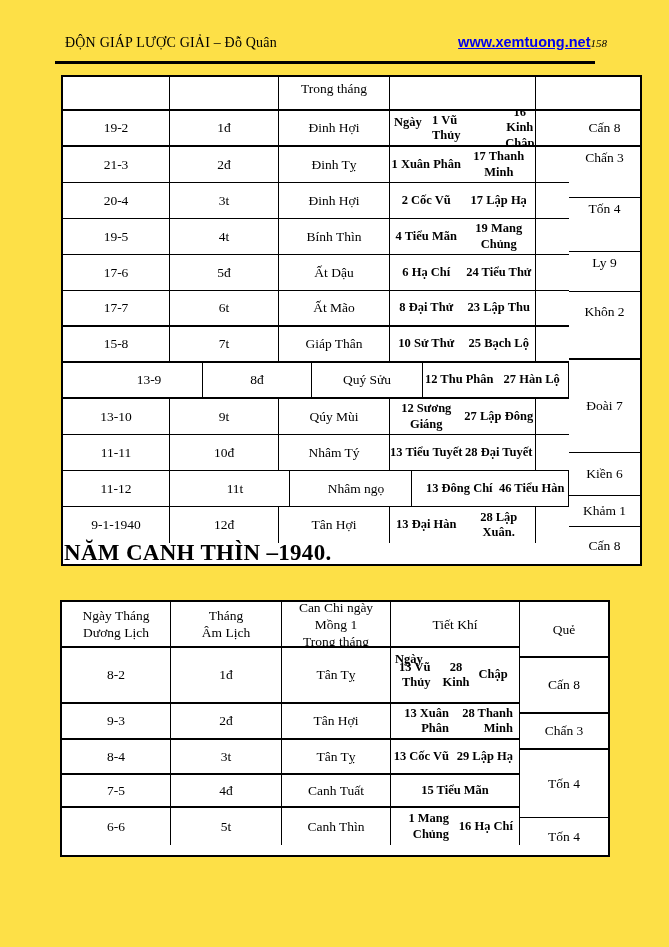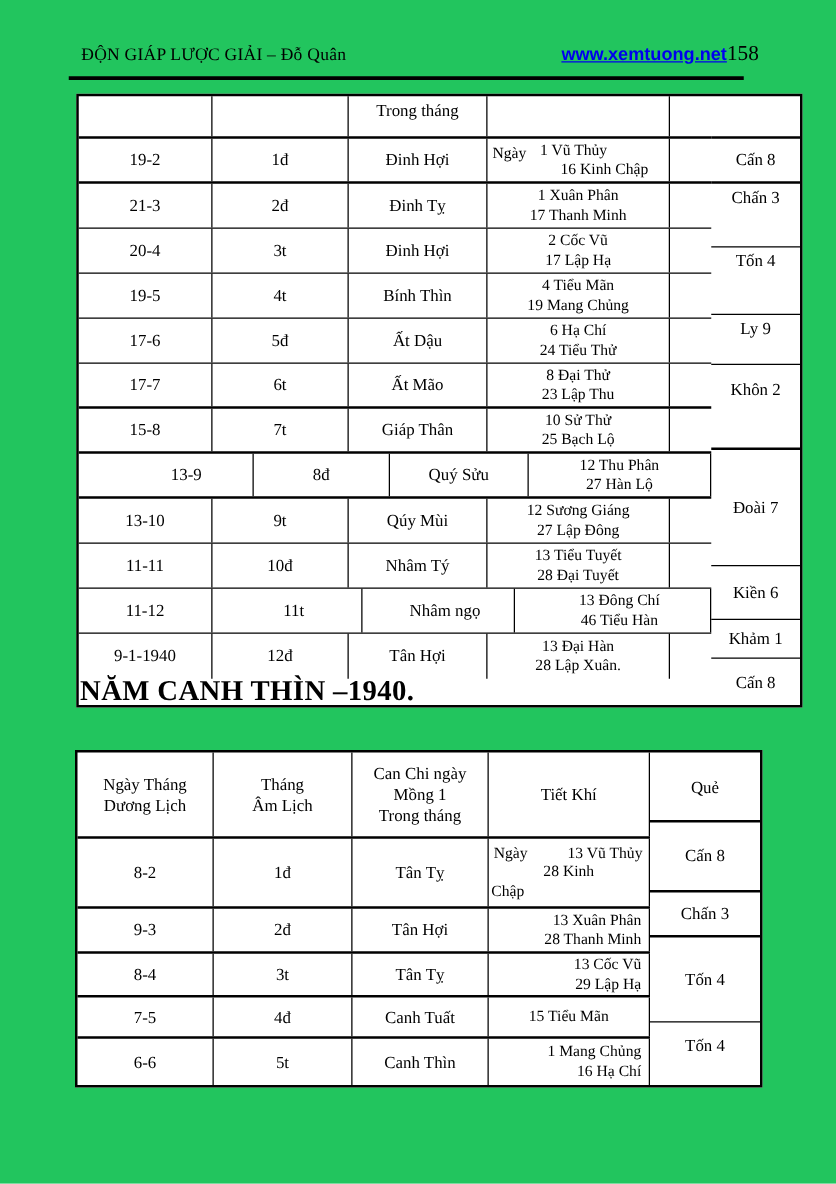--- a/index.html
+++ b/index.html
@@ -1,26 +1,26 @@
 <!DOCTYPE html>
 <html><head>
 <meta charset="utf-8">
 <style>
   html,body{margin:0;padding:0;background:#fff;}
-  .page{position:relative;width:669px;height:947px;background:#22c55e;overflow:hidden;
+  .page{position:relative;width:669px;height:947px;background:#fde047;overflow:hidden;
         font-family:"Liberation Serif",serif;color:#000;}
 
   
   .pg-header{position:absolute;left:65px;right:62px;top:33px;display:flex;
              justify-content:space-between;align-items:baseline;}
   .pg-title{font-size:14px;letter-spacing:.2px;white-space:nowrap;}
   .hdr-right{white-space:nowrap;}
   .site{font-family:"Liberation Sans",sans-serif;font-weight:bold;font-size:14.5px;
         color:#0000ee;text-decoration:underline;cursor:pointer;}
-  .pgnum{font-size:17px;}
+  .pgnum{font-size:11px;font-style:italic;}
   .rule{position:absolute;left:55px;width:540px;top:61px;border-top:3px solid #000;}
 
   
   .sec-title{position:absolute;left:64px;top:540px;font-size:23px;font-weight:bold;
              letter-spacing:.3px;}
 
   
   .tbl{position:absolute;display:flex;border:2px solid #000;box-sizing:border-box;background:#fff;}
   .t1{left:61px;top:75px;}
   .t2{left:60px;top:600px;}
@@ -33,22 +33,22 @@
   .qcell{box-sizing:border-box;border-bottom:1px solid #000;display:flex;
          align-items:center;justify-content:center;font-size:13.5px;overflow:hidden;}
   .qcell:last-child{border-bottom:none;}
 
   
   .hc{flex-direction:column;justify-content:center;line-height:17px;text-align:center;}
   .t1 .hc{justify-content:flex-start;padding-top:3px;}
   .qhdr{flex-direction:column;line-height:17px;}
 
   
-  .tk{flex-direction:column;justify-content:center;position:relative;
-      font-size:12.5px;line-height:15.5px;}
+  .tk{flex-direction:row;justify-content:center;position:relative;
+      font-size:12.5px;line-height:15.5px;font-weight:bold;}
   .tk div{width:100%;text-align:center;box-sizing:border-box;}
   .prefix{position:absolute;left:4px;top:4px;font-size:12.5px;}
 
   
   .t1 .mrow:nth-child(1),.t1 .mrow:nth-child(2),.t1 .mrow:nth-child(7),
   .t1 .mrow:nth-child(8),.t1 .mrow:nth-child(9){border-bottom-width:2px;}
   .t1 .qcell:nth-child(1),.t1 .qcell:nth-child(2),.t1 .qcell:nth-child(6){border-bottom-width:2px;}
   .t1 .qcell:nth-child(3),.t1 .qcell:nth-child(4),.t1 .qcell:nth-child(5)
       {align-items:flex-start;padding-top:3px;}
   .t1 .qcell:nth-child(6){align-items:flex-start;padding-top:12px;}
@@ -297,21 +297,21 @@
         <div class="qcell" style="height: 37px; width: 71px;">
           <span>Cấn 8</span>
         </div>
       </div>
   </div>
 
   <div class="sec-title">NĂM CANH THÌN –1940.</div>
 
   <div class="tbl t2">
     <div class="main" id="t2-main">
-        <div class="mrow hdr" style="height: 69px;">
+        <div class="mrow hdr" style="height: 46px;">
           <div class="cell hc" style="width: 109px;">
             <div>Ngày Tháng</div>
             <div>Dương Lịch</div>
           </div>
           <div class="cell hc" style="width: 111px;">
             <div>Tháng</div>
             <div>Âm Lịch</div>
           </div>
           <div class="cell hc" style="width: 109px;">
             <div>Can Chi ngày</div>

